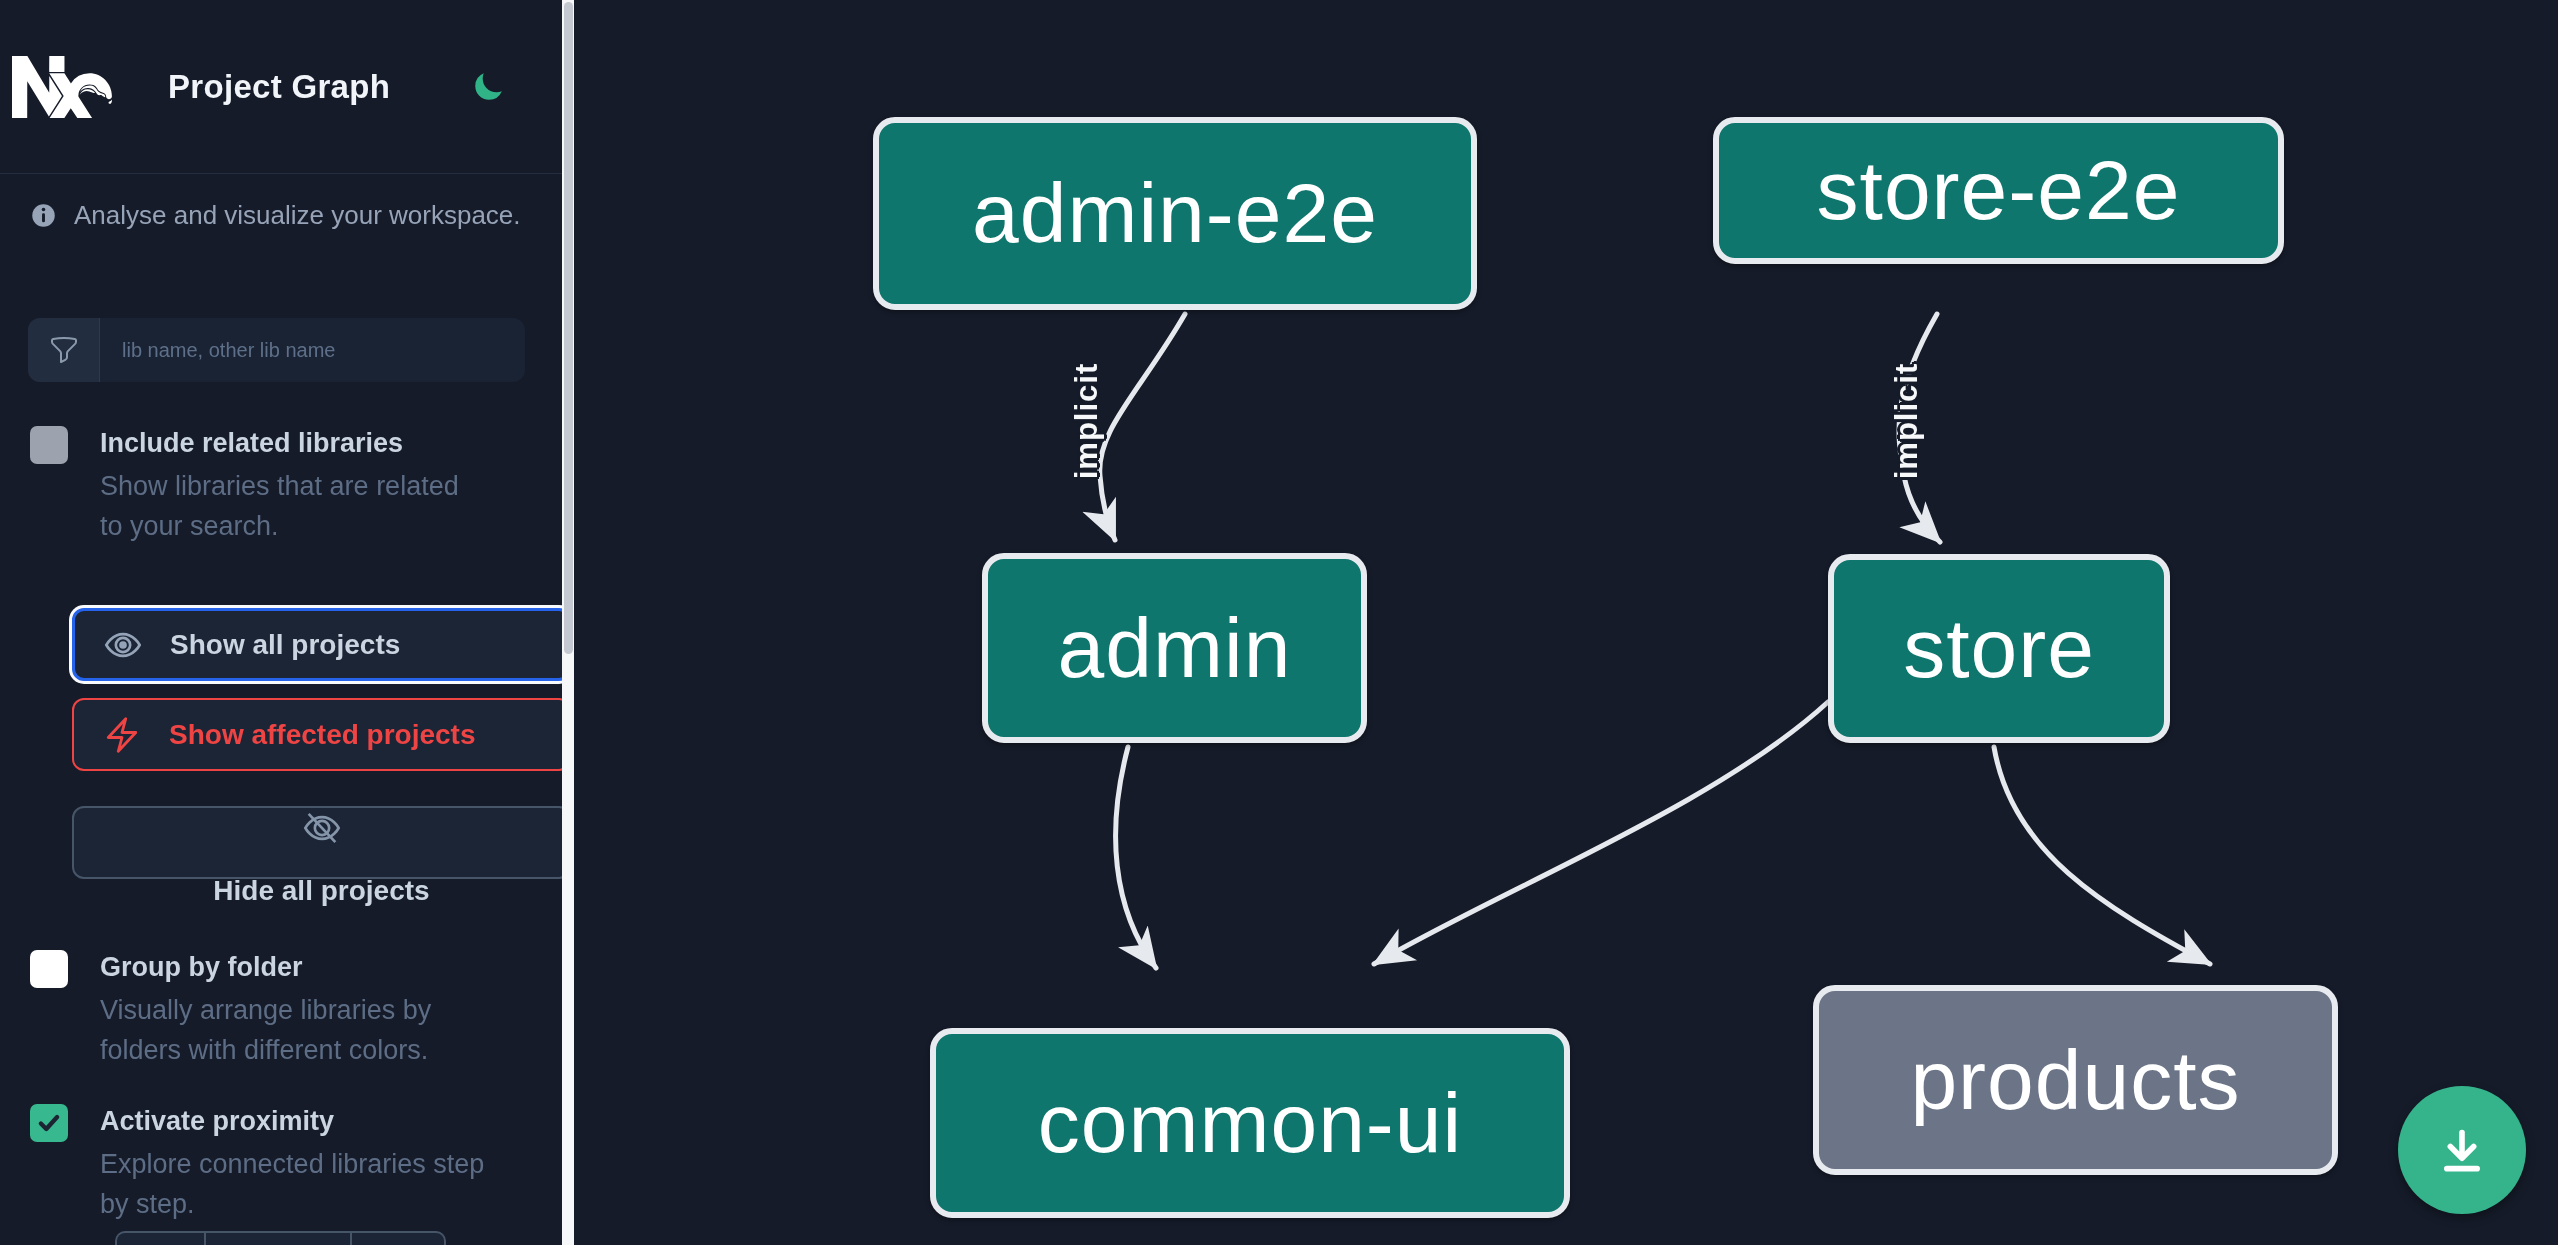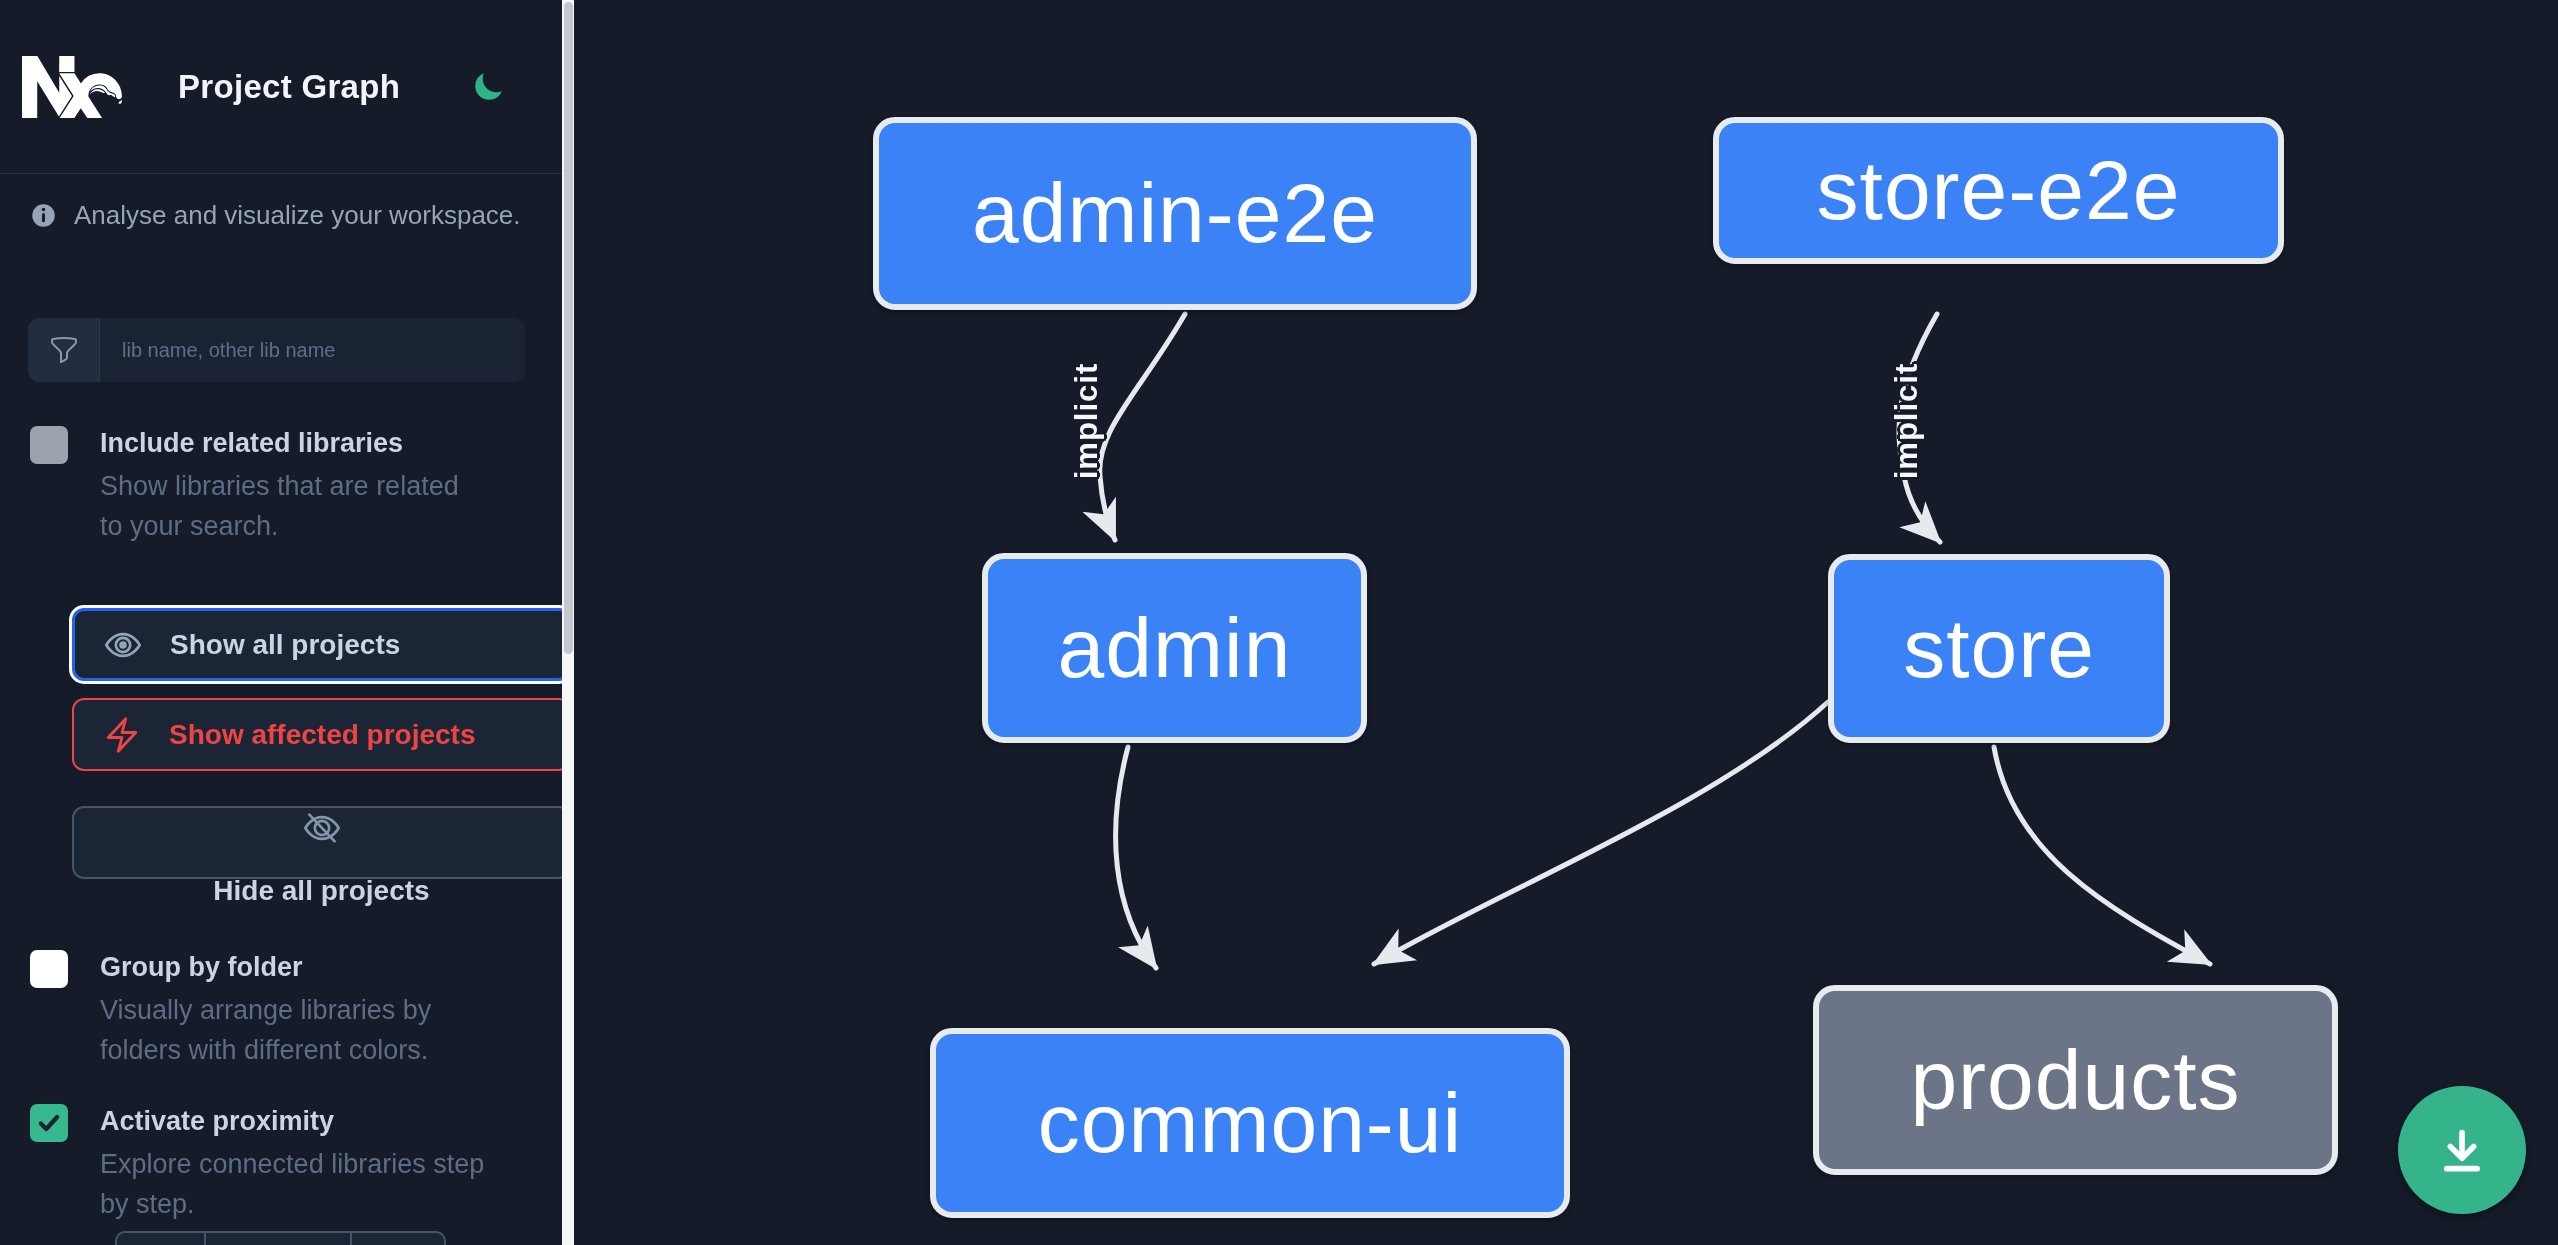--- a/index.html
+++ b/index.html
@@ -9,21 +9,21 @@
     font-family:"Liberation Sans", sans-serif;
     color:#cbd5e1;
     position:relative;
   }
 
   
   .sidebar { position:absolute; left:0; top:0; width:562px; height:1245px; background:#151b29; }
 
   .sb-header {
     position:absolute; left:0; top:0; width:562px; height:174px;
-    display:flex; align-items:center; padding:0 54px 0 22px;
+    display:flex; align-items:center; padding:0 54px 0 12px;
     border-bottom:1px solid #242e3e;
   }
   .nx-logo { width:100px; height:100px; flex:0 0 auto; }
   .app-title { font-size:33px; font-weight:700; color:#f1f5f9; margin-left:56px; letter-spacing:.3px; }
   .theme-toggle { margin-left:auto; background:none; border:none; cursor:pointer; width:40px; height:40px; display:flex; align-items:center; justify-content:center; }
   .theme-toggle svg { width:34px; height:34px; }
 
   .tagline-row { position:absolute; left:30px; top:200px; display:flex; align-items:center; gap:17px; }
   .info-icon { width:27px; height:27px; flex:0 0 auto; }
   .tagline { font-size:26px; color:#97a4b8; }
@@ -84,21 +84,21 @@
   
   .canvas { position:absolute; left:574px; top:0; width:1984px; height:1245px; background:#151b29; }
   .edges { position:absolute; left:0; top:0; }
 
   .node {
     position:absolute; display:flex; align-items:center; justify-content:center;
     border:6px solid #e7eaee; border-radius:22px; color:#ffffff;
     font-size:84px; letter-spacing:1px; cursor:pointer;
     box-shadow:0 2px 5px rgba(0,0,0,.35);
   }
-  .node-pink { background:#3b82f6; }
+  .node-pink { background:#0f766e; }
   .node-gray { background:#6b7587; }
 
   .n-admin-e2e { left:299px;  top:117px; width:604px; height:193px; }
   .n-store-e2e { left:1139px; top:117px; width:571px; height:147px; }
   .n-admin     { left:408px;  top:553px; width:385px; height:190px; }
   .n-store     { left:1254px; top:554px; width:342px; height:189px; }
   .n-common-ui { left:356px;  top:985px; width:640px; height:190px;margin-top:43px; }
   .n-products  { left:1239px; top:985px; width:525px; height:190px; }
 
   .edge-label {

